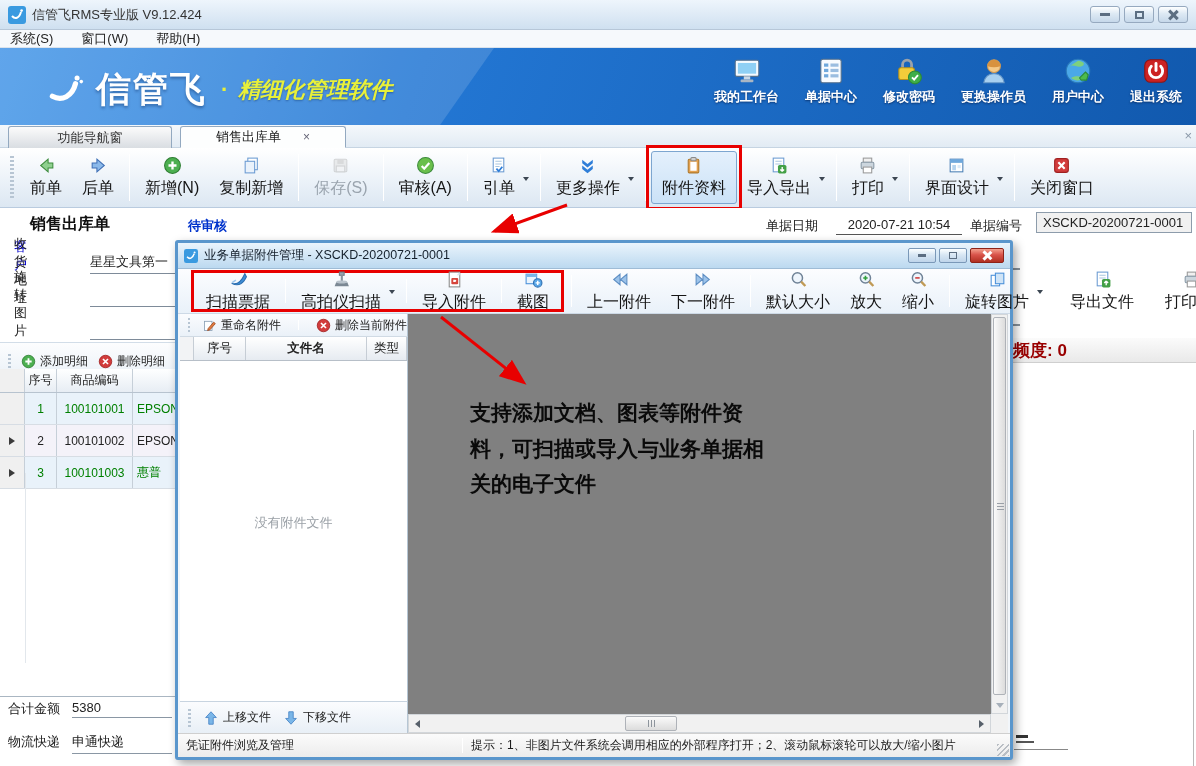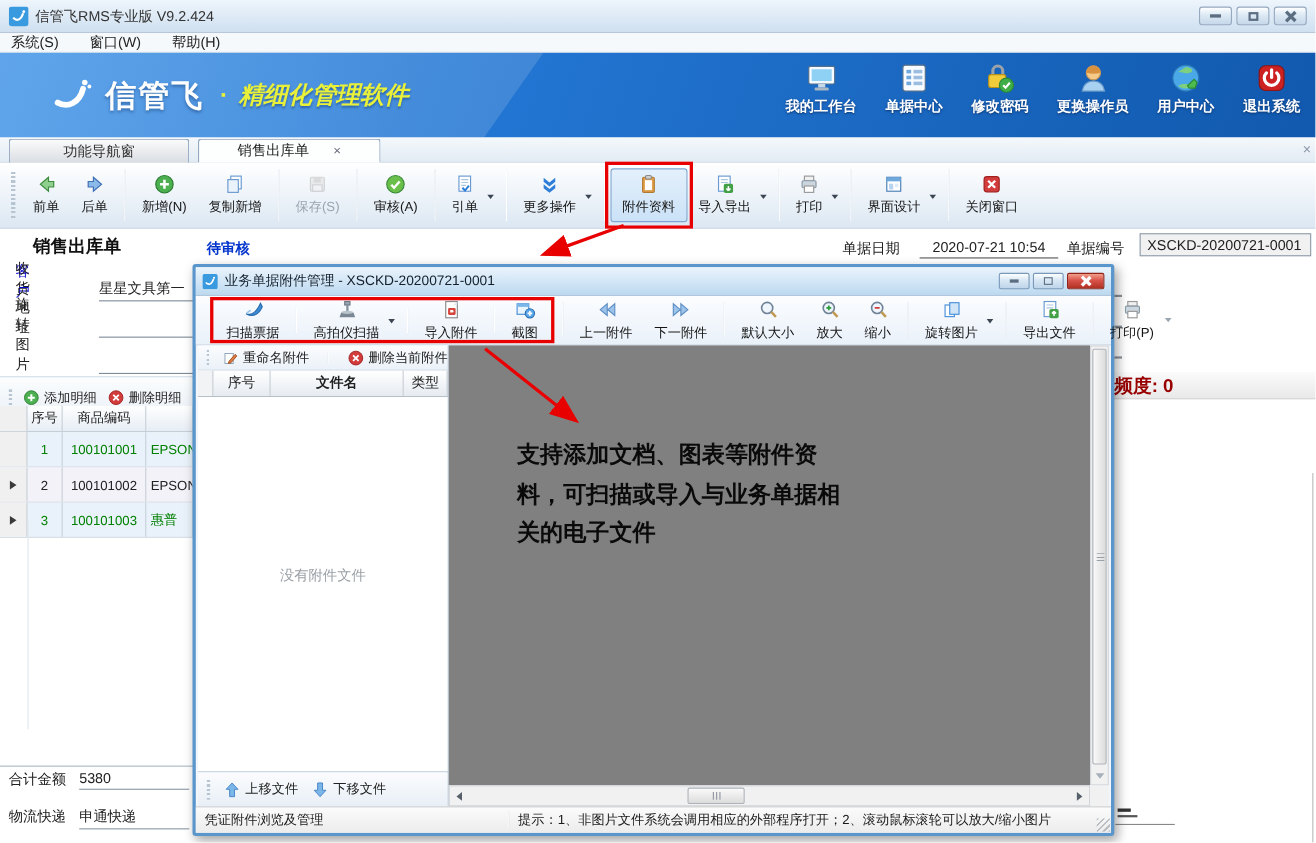--- a/index.html
+++ b/index.html
@@ -28,21 +28,21 @@
   #menubar { left:0; top:30px; width:1196px; height:18px; background:#f6f9fc;
     border-bottom:1px solid #dbe3ec; display:flex; align-items:center; gap:28px; padding:0 10px; font-size:13px; }
 
   
   #banner { left:0; top:48px; width:1196px; height:77px; overflow:hidden;
     background:linear-gradient(110deg,#4697e8 0%,#2377d4 35%,#1159ae 100%); }
   #banner .streak { position:absolute; left:-80px; top:-40px; width:560px; height:120px;
     background:rgba(255,255,255,.14); transform:skewX(-35deg); }
   #brand { position:absolute; left:44px; top:18px; display:flex; align-items:center; }
   #brand .mark { margin-right:10px; }
-  #brand .bname { color:#fff; font-size:28px; font-weight:bold; letter-spacing:2px; text-shadow:0 2px 3px rgba(0,30,80,.4); }
+  #brand .bname { color:#fff; font-size:35px; font-weight:bold; letter-spacing:2px; text-shadow:0 2px 3px rgba(0,30,80,.4); }
   #brand .bdot { color:#e8f03a; font-size:22px; font-weight:bold; margin:0 10px 0 14px; }
   #brand .bslogan { color:#e8f03a; font-size:22px; font-weight:bold; font-style:italic; text-shadow:0 1px 2px rgba(0,30,80,.4); }
   #banner-actions { position:absolute; right:14px; top:8px; display:flex; gap:26px; }
   .bact { display:flex; flex-direction:column; align-items:center; gap:2px; cursor:pointer; }
   .bact .blabel { color:#fff; font-weight:bold; font-size:13px; text-shadow:0 1px 2px rgba(0,20,60,.6); }
 
   
   #tabstrip { left:0; top:125px; width:1196px; height:23px;
     background:linear-gradient(#f4f8fb,#e2ebf4); border-bottom:1px solid #c6d4e2; }
   .tab { position:absolute; top:1px; height:22px; display:flex; align-items:center; justify-content:center;
@@ -53,21 +53,21 @@
   #strip-close { right:4px; top:3px; color:#8a98a8; font-size:13px; }
 
   
   #toolbar { left:0; top:148px; width:1196px; height:60px;
     background:linear-gradient(#ffffff,#eaf1f8 60%,#dce7f2); border-bottom:1px solid #b9cbdf;
     display:flex; align-items:center; padding-left:10px; }
   #toolbar::before { content:""; width:4px; height:44px; margin-right:6px;
     background:repeating-linear-gradient(to bottom,#b7c5d3 0 2px,transparent 2px 4px); }
   .tbtn { position:relative; display:flex; flex-direction:column; align-items:center; justify-content:center;
     gap:3px; padding:4px 10px; border-radius:3px; cursor:pointer; }
-  .tbtn .tlabel { font-size:12px; color:#151515; white-space:nowrap; }
+  .tbtn .tlabel { font-size:16px; color:#151515; white-space:nowrap; }
   .tbtn.disabled .tlabel { color:#9aa4ae; } .tbtn.disabled .icon { opacity:.45; }
   .tbtn.hasdd { padding-right:20px; }
   .dd { position:absolute; right:6px; top:50%; margin-top:-1px; width:0; height:0;
     border-left:3.5px solid transparent; border-right:3.5px solid transparent; border-top:4px solid #3c4652; }
   .dd.gray { position:static; margin:0 8px 0 auto; border-top-color:#9aa6b2; }
   .tbtn.hl { background:linear-gradient(#e4f0fc,#cbe2f7); border:1px solid #7da6d0;justify-content:center; }
   .redbox { position:absolute; left:-6px; right:-6px; top:-7px; bottom:-7px;
     border:3px solid #e80000; pointer-events:none; }
   .tsep { width:1px; align-self:stretch; margin:6px 5px; background:#c2d1e1; border-right:1px solid #fff; }
 
@@ -196,21 +196,21 @@
 <body>
 
 <div id="titlebar" class="abs">
   <span class="icon">
       <svg width="18" height="18" viewBox="0 0 18 18">
         <rect width="18" height="18" rx="3" fill="#3a9ae0"></rect>
         <path d="M4 10c3 3.5 7 2.5 9-4" stroke="#fff" stroke-width="2" fill="none"></path>
         <circle cx="13.6" cy="4.6" r="1.3" fill="#fff"></circle>
       </svg>
     </span>
-  <span class="ttl">信管飞RMS专业版 V9.2.424</span>
+  <span class="ttl">信管飞RMS专业版 V9.12.424</span>
   <div class="wbtns">
     <div class="wbtn">
         <span class="g-min"></span>
       </div>
     <div class="wbtn">
         <span class="g-max"></span>
       </div>
     <div class="wbtn">
         <span class="g-x"></span>
       </div>

